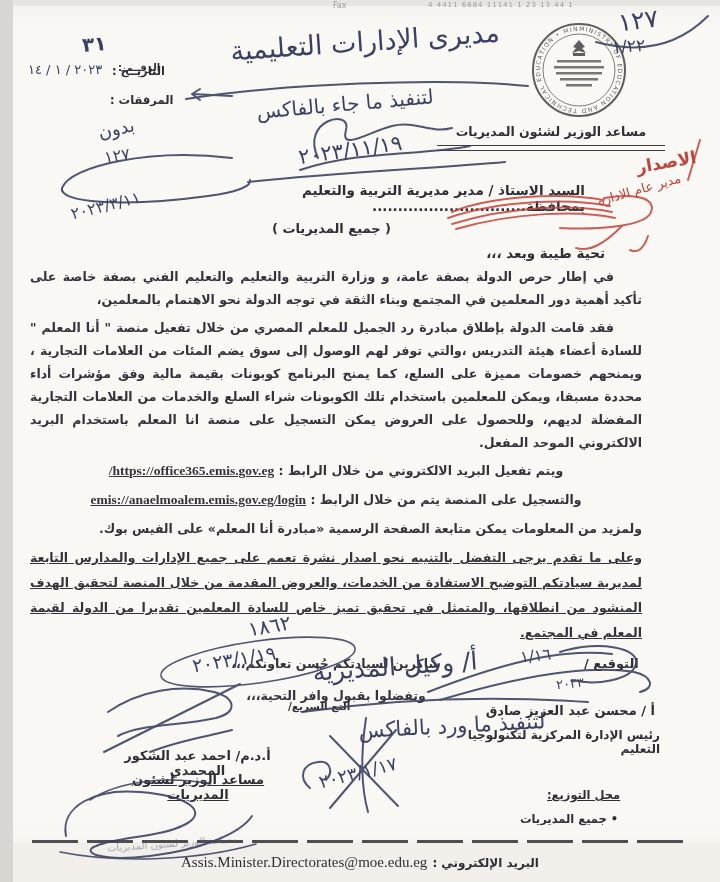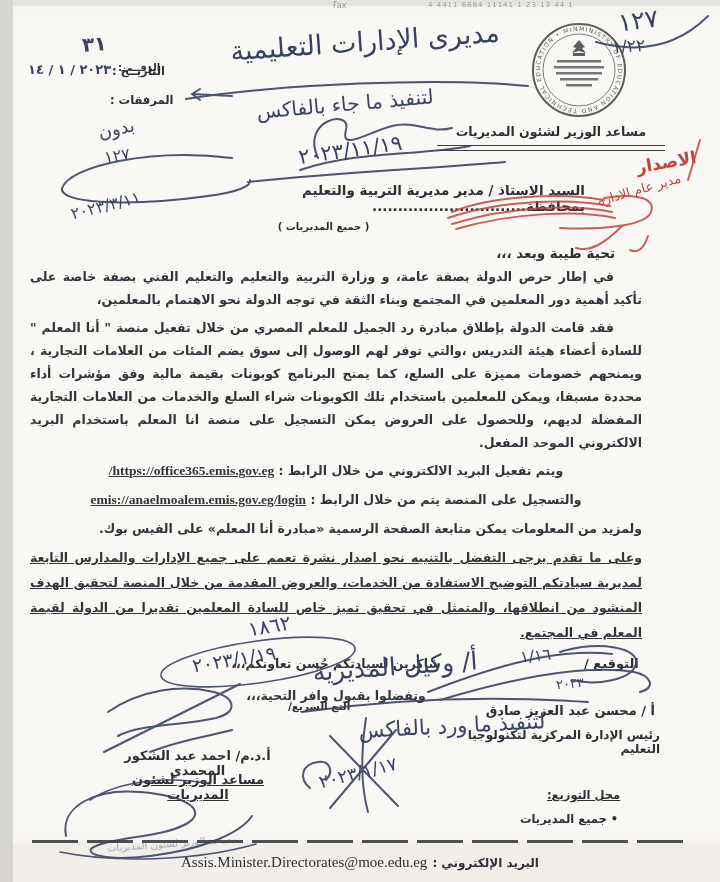--- a/index.html
+++ b/index.html
@@ -37,21 +37,21 @@
 
   <div class="abs" style="left:333px;top:1px;font-size:8px;color:#9a9892;">Fax</div>
   <div class="abs" style="left:428px;top:1px;font-size:7px;letter-spacing:1px;color:#9a9892;">4 4411 6684 11141    1 23 13 44 1</div>
 
   <div class="abs hand num" style="left:618px;top:6px;font-size:25px;transform:rotate(-7deg);">١٢٧</div>
   <div class="abs hand num" style="left:612px;top:36px;font-size:17px;transform:rotate(-4deg);">١/٢٢</div>
 
   <div class="abs rtl printed" style="left:118px;top:38px;font-size:10px;margin-top:24px;">الرقــم :</div>
   <div class="abs hand num" style="left:82px;top:32px;font-size:20px;font-weight:bold;transform:rotate(-5deg);">٣١</div>
   <div class="abs rtl printed" style="left:112px;top:64px;font-size:11.5px;">التاريــخ :</div>
-  <div class="abs hand num" style="left:28px;top:62px;font-size:13px;font-weight:bold;">٢٠٢٣ / ١ / ١٤</div>
+  <div class="abs hand num" style="left:28px;top:62px;font-size:13px;font-weight:normal;">٢٠٢٣ / ١ / ١٤</div>
   <div class="abs rtl printed" style="left:110px;top:93px;font-size:11.5px;">المرفقات :</div>
 
   <div class="abs hand rtl" style="left:200px;top:26px;width:330px;font-size:27px;text-align:center;transform:rotate(-4deg);">مديرى الإدارات التعليمية</div>
   <div class="abs hand rtl" style="left:235px;top:92px;width:220px;font-size:20px;text-align:center;transform:rotate(-5deg);">لتنفيذ ما جاء بالفاكس</div>
   <div class="abs hand num" style="left:298px;top:138px;font-size:21px;transform:rotate(-8deg);">٢٠٢٣/١١/١٩</div>
 
   <div class="abs hand rtl" style="left:98px;top:118px;font-size:18px;transform:rotate(-12deg);">بدون</div>
   <div class="abs hand num" style="left:104px;top:146px;font-size:16px;transform:rotate(-8deg);">١٢٧</div>
   <div class="abs hand num" style="left:70px;top:196px;font-size:16px;transform:rotate(-14deg);">٢٠٢٣/٣/١١</div>
 
@@ -75,23 +75,23 @@
   </svg>
   <div class="abs rtl printed" style="left:446px;top:124px;width:210px;font-size:12.5px;text-align:center;">مساعد الوزير لشئون المديريات</div>
   <div class="dbl-ul"></div>
 
   <div class="abs red rtl" style="left:636px;top:152px;font-size:17px;font-weight:bold;transform:rotate(-10deg);">الاصدار</div>
   <div class="abs red rtl" style="left:596px;top:182px;font-size:13px;transform:rotate(-16deg);">مدير عام الاداره</div>
 
   <div class="abs rtl printed" style="left:140px;top:182px;width:445px;font-size:13.5px;">
     <span>السيد الاستاذ / مدير مديرية التربية والتعليم بمحافظة</span><span>..............................</span>
   </div>
-  <div class="abs rtl printed center" style="left:236px;top:221px;width:175px;font-size:10px;">(  جميع المديريات )</div>
+  <div class="abs rtl printed center" style="left:244px;top:221px;width:175px;font-size:13px;">(  جميع المديريات )</div>
 
-  <div class="abs rtl printed" style="left:465px;top:245px;width:150px;font-size:13.5px;">تحية طيبة وبعد ،،،</div>
+  <div class="abs rtl printed" style="left:455px;top:245px;width:150px;font-size:13.5px;">تحية طيبة وبعد ،،،</div>
 
   <div class="abs rtl body-text" style="left:30px;top:265px;width:612px;">
     <p style="margin:0 0 5px;text-indent:28px;">في إطار حرص الدولة بصفة عامة، و وزارة التربية والتعليم والتعليم الفني بصفة خاصة على تأكيد أهمية دور المعلمين في المجتمع وبناء الثقة في توجه الدولة نحو الاهتمام بالمعلمين،</p>
     <p style="margin:0 0 5px;text-indent:28px;">فقد قامت الدولة بإطلاق مبادرة رد الجميل للمعلم المصري من خلال تفعيل منصة " أنا المعلم " للسادة أعضاء هيئة التدريس ،والتي توفر لهم الوصول إلى سوق يضم المئات من العلامات التجارية ، ويمنحهم خصومات مميزة على السلع، كما يمنح البرنامج كوبونات بقيمة مالية وفق مؤشرات أداء محددة مسبقا، ويمكن للمعلمين باستخدام تلك الكوبونات شراء السلع والخدمات من العلامات التجارية المفضلة لديهم، وللحصول على العروض يمكن التسجيل على منصة انا المعلم باستخدام البريد الالكتروني الموحد المفعل.</p>
     <p class="center" style="margin:0 0 6px;">
       <span>ويتم تفعيل البريد الالكتروني من خلال الرابط :</span>
       <span class="ul" style="font-family:'Liberation Serif',serif;font-size:13.5px;">https://office365.emis.gov.eg/</span>
     </p>
     <p class="center" style="margin:0 0 6px;">
       <span>والتسجيل على المنصة يتم من خلال الرابط :</span>

